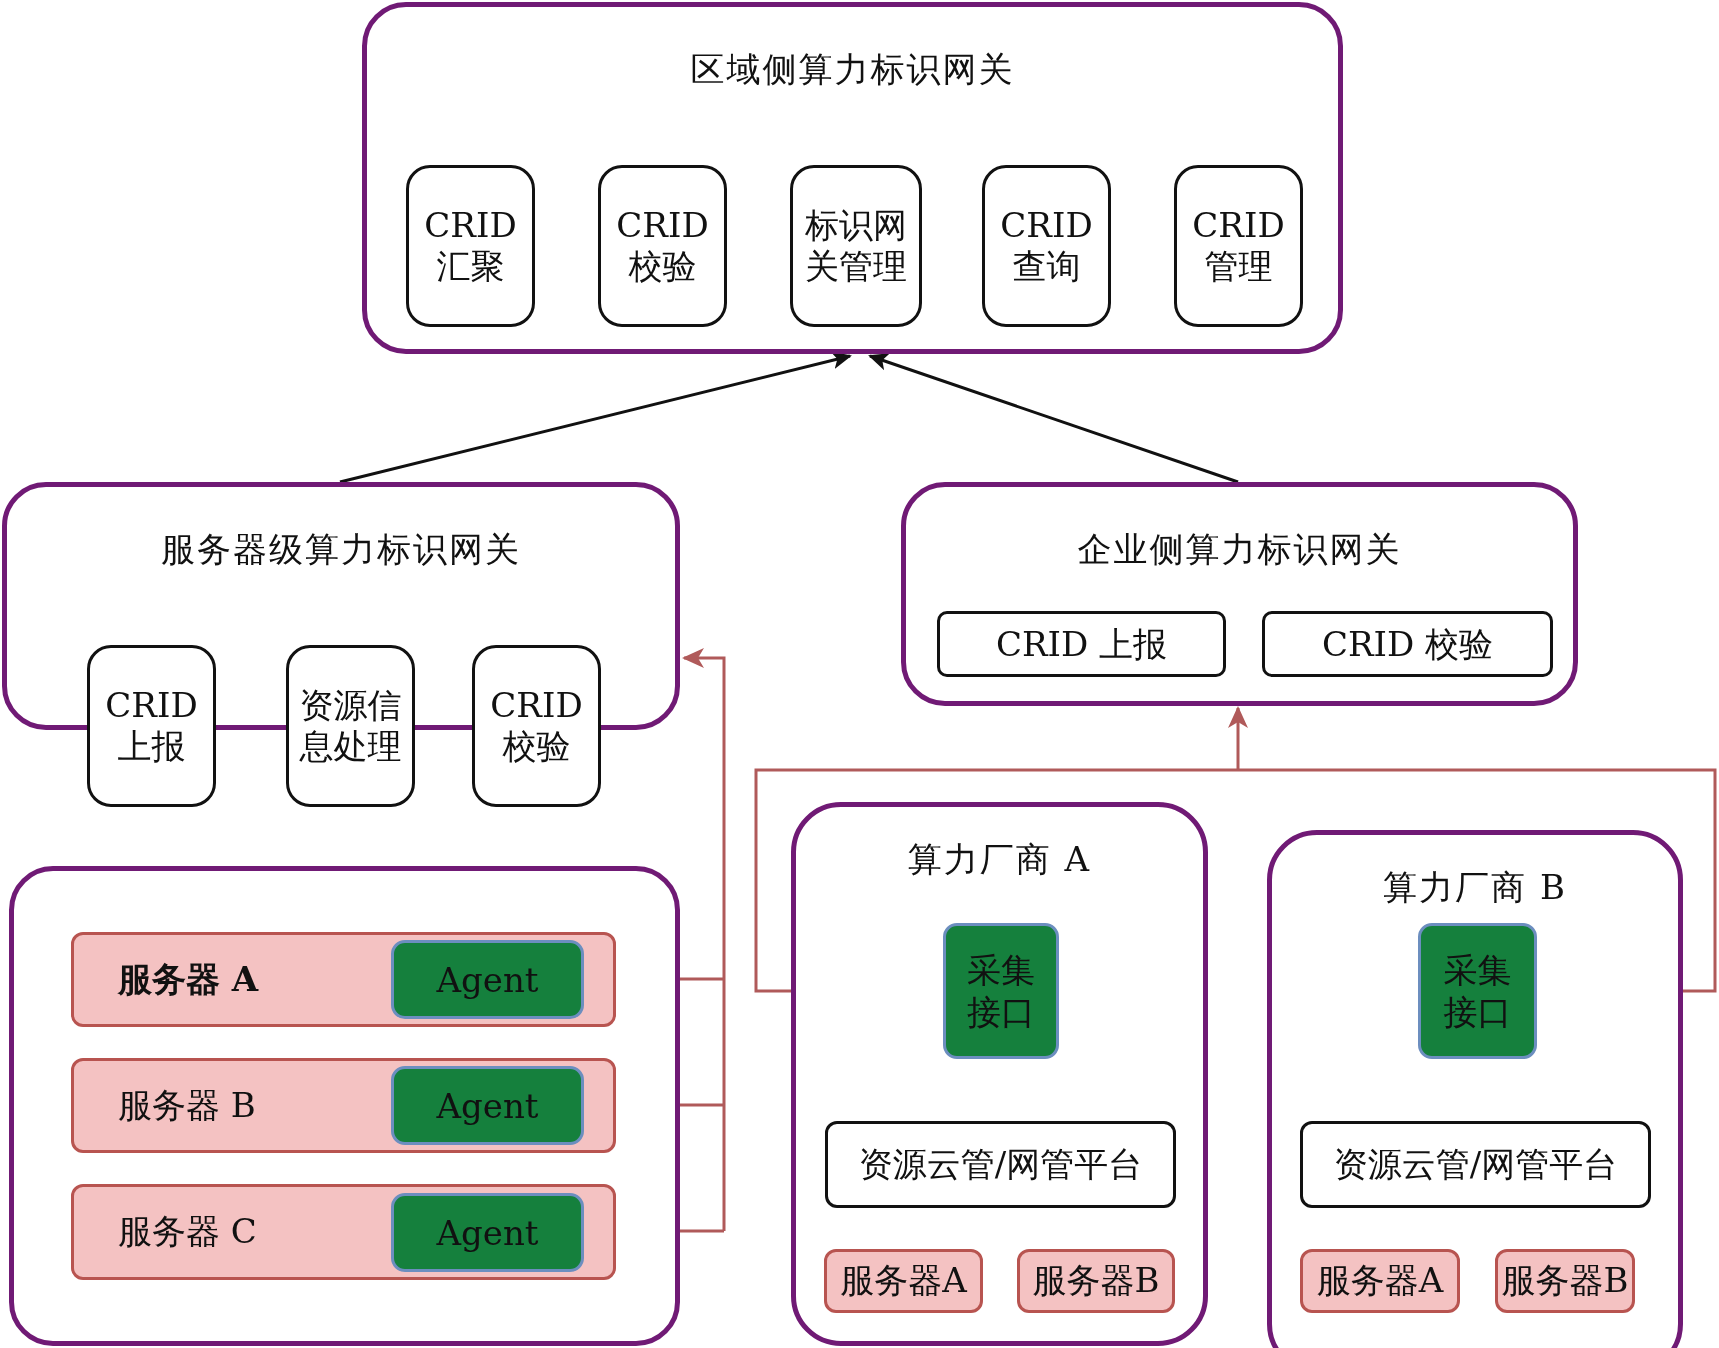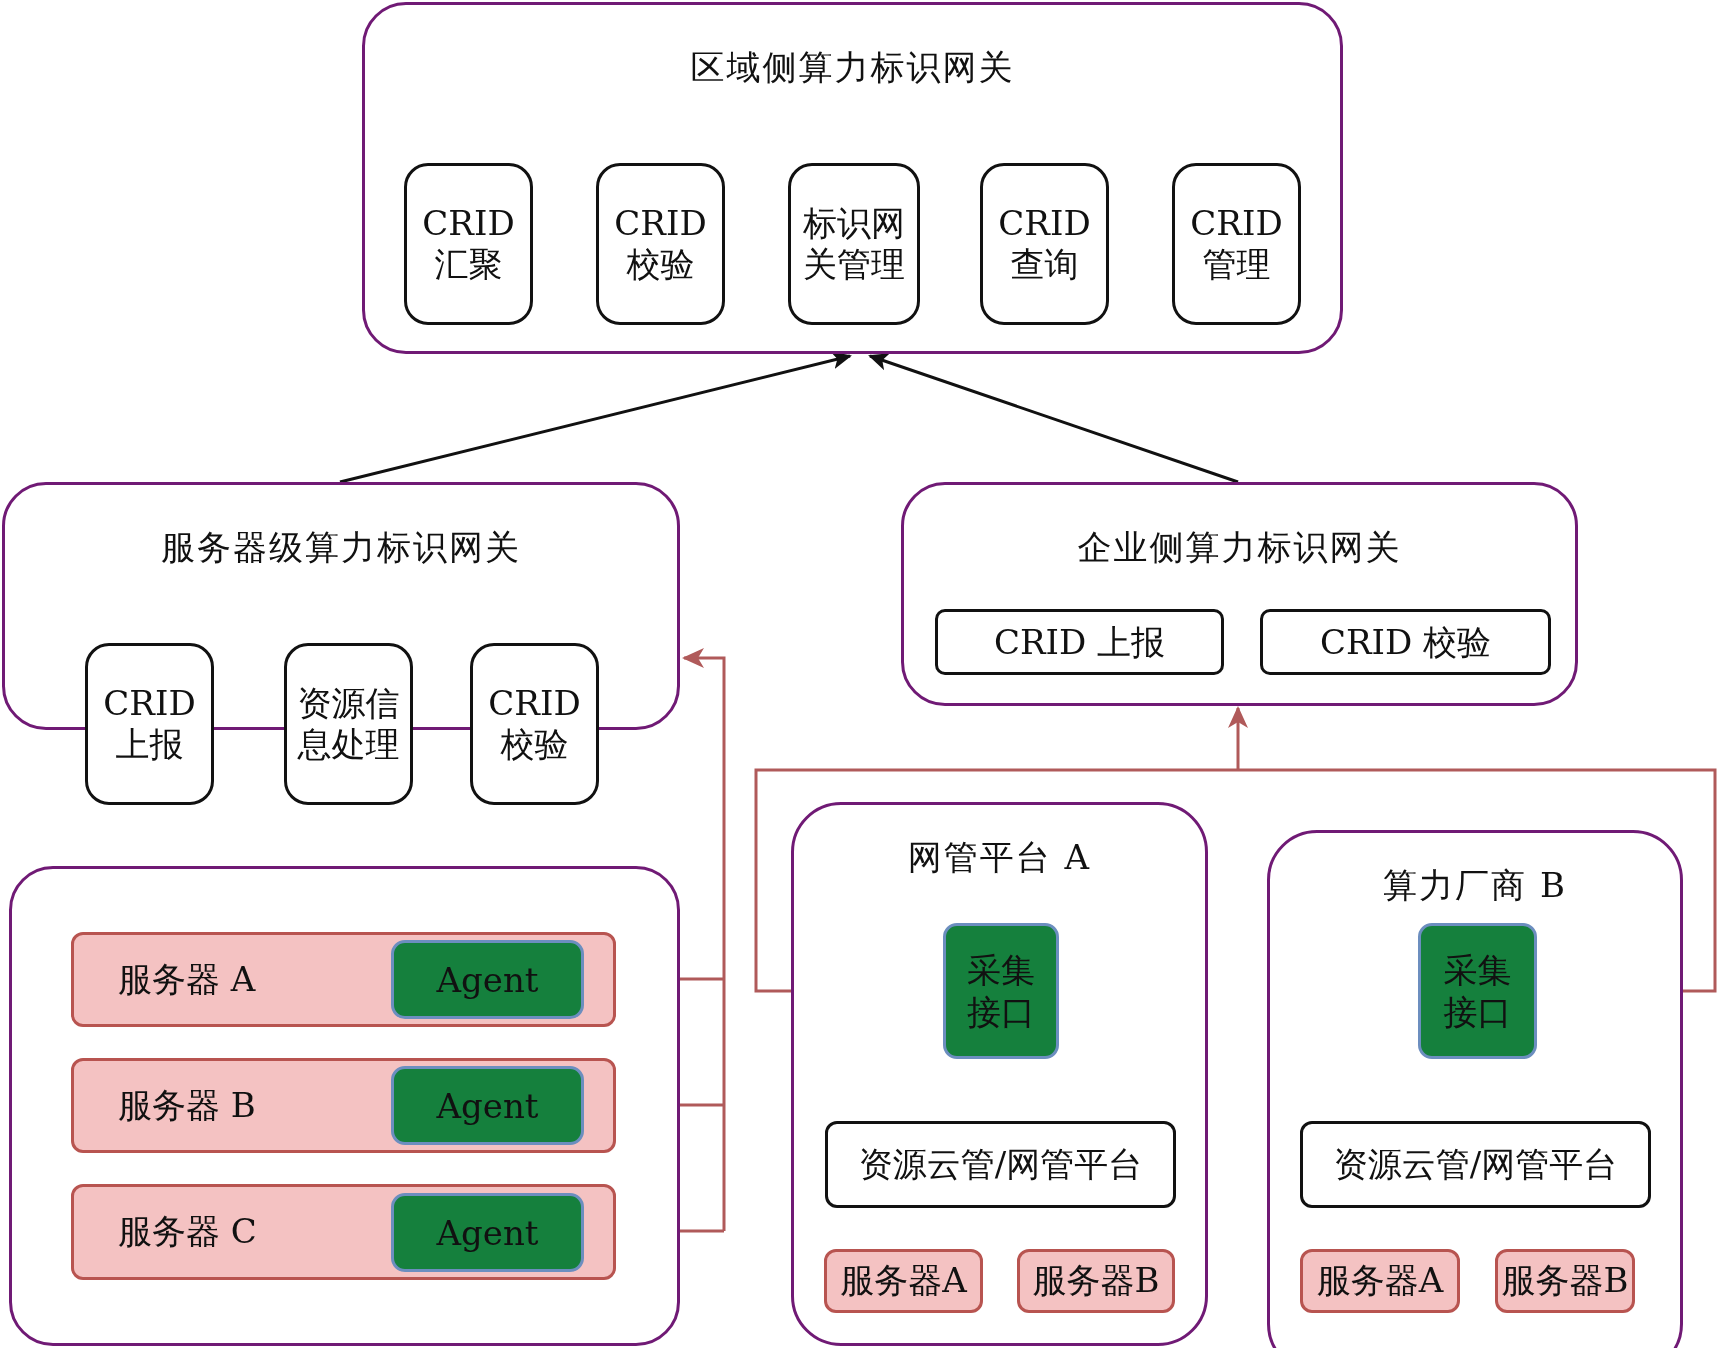--- a/index.html
+++ b/index.html
@@ -1,18 +1,18 @@
 <!DOCTYPE html>
 <html><head>
 <meta charset="utf-8">
 <style>
   html, body { margin:0; padding:0; background:#ffffff; }
   body { width:1719px; height:1348px; position:relative; overflow:hidden;
          font-family:"DejaVu Serif","Liberation Serif",serif; color:#111; }
-  .box { position:absolute; box-sizing:border-box; border:3px solid #701a75; background:#fff; }
+  .box { position:absolute; box-sizing:border-box; border:5px solid #701a75; background:#fff; }
   .big { border-radius:44px; }
   .title { position:absolute; left:0; right:0; text-align:center; font-size:34px; letter-spacing:2px; }
   .inner { position:absolute; box-sizing:border-box; border:3px solid #111; border-radius:24px; background:#fff;
            display:flex; align-items:center; justify-content:center; text-align:center;
            font-size:34px; line-height:41px; white-space:pre-line; }
   .pink { position:absolute; box-sizing:border-box; background:#f4c2c2; border:3px solid #b85450; border-radius:12px;
           display:flex; align-items:center; font-size:34px; }
   .blue { position:absolute; box-sizing:border-box; background:#15803d; border:3px solid #6c8ebf; border-radius:14px;
           display:flex; align-items:center; justify-content:center; text-align:center; font-size:34px; line-height:42px; white-space:pre-line; }
   svg.lines { position:absolute; left:0; top:0; pointer-events:none; }
@@ -72,42 +72,42 @@
 上报</div>
   <div class="inner" style="left:279px;top:158px;width:129px;height:162px;">资源信
 息处理</div>
   <div class="inner" style="left:465px;top:158px;width:129px;height:162px;">CRID
 校验</div>
 </div>
 
 <div class="box big" style="left:9px;top:866px;width:671px;height:480px;"></div>
 
 <div class="pink" style="left:71px;top:932px;width:545px;height:95px;">
-  <span style="margin-left:44px;">服务器 A</span>
+  <span style="margin-left:44px;font-weight:bold;">服务器 A</span>
 </div>
 <div class="blue" style="left:391px;top:940px;width:193px;height:79px;">Agent</div>
 
 <div class="pink" style="left:71px;top:1058px;width:545px;height:95px;">
   <span style="margin-left:44px;">服务器 B</span>
 </div>
 <div class="blue" style="left:391px;top:1066px;width:193px;height:79px;">Agent</div>
 
 <div class="pink" style="left:71px;top:1184px;width:545px;height:96px;">
   <span style="margin-left:44px;">服务器 C</span>
 </div>
 <div class="blue" style="left:391px;top:1193px;width:193px;height:79px;">Agent</div>
 
 <div class="box big" style="left:901px;top:482px;width:677px;height:224px;padding-left:36px;">
   <div class="title" style="top:40px;">企业侧算力标识网关</div>
   <div class="inner" style="left:31px;top:124px;width:289px;height:66px;border-radius:10px;">CRID 上报</div>
   <div class="inner" style="left:356px;top:124px;width:291px;height:66px;border-radius:10px;">CRID 校验</div>
 </div>
 
 <div class="box big" style="left:791px;top:802px;width:417px;height:544px;border-radius:50px;">
-  <div class="title" style="top:30px;">网管平台 A</div>
+  <div class="title" style="top:30px;">算力厂商 A</div>
 </div>
 <div class="blue" style="left:943px;top:923px;width:116px;height:136px;">采集
 接口</div>
 <div class="inner" style="left:825px;top:1121px;width:351px;height:87px;border-radius:12px;">资源云管/网管平台</div>
 <div class="pink" style="left:824px;top:1249px;width:159px;height:64px;justify-content:center;">
   <span>服务器A</span>
 </div>
 <div class="pink" style="left:1017px;top:1249px;width:158px;height:64px;justify-content:center;">
   <span>服务器B</span>
 </div>

